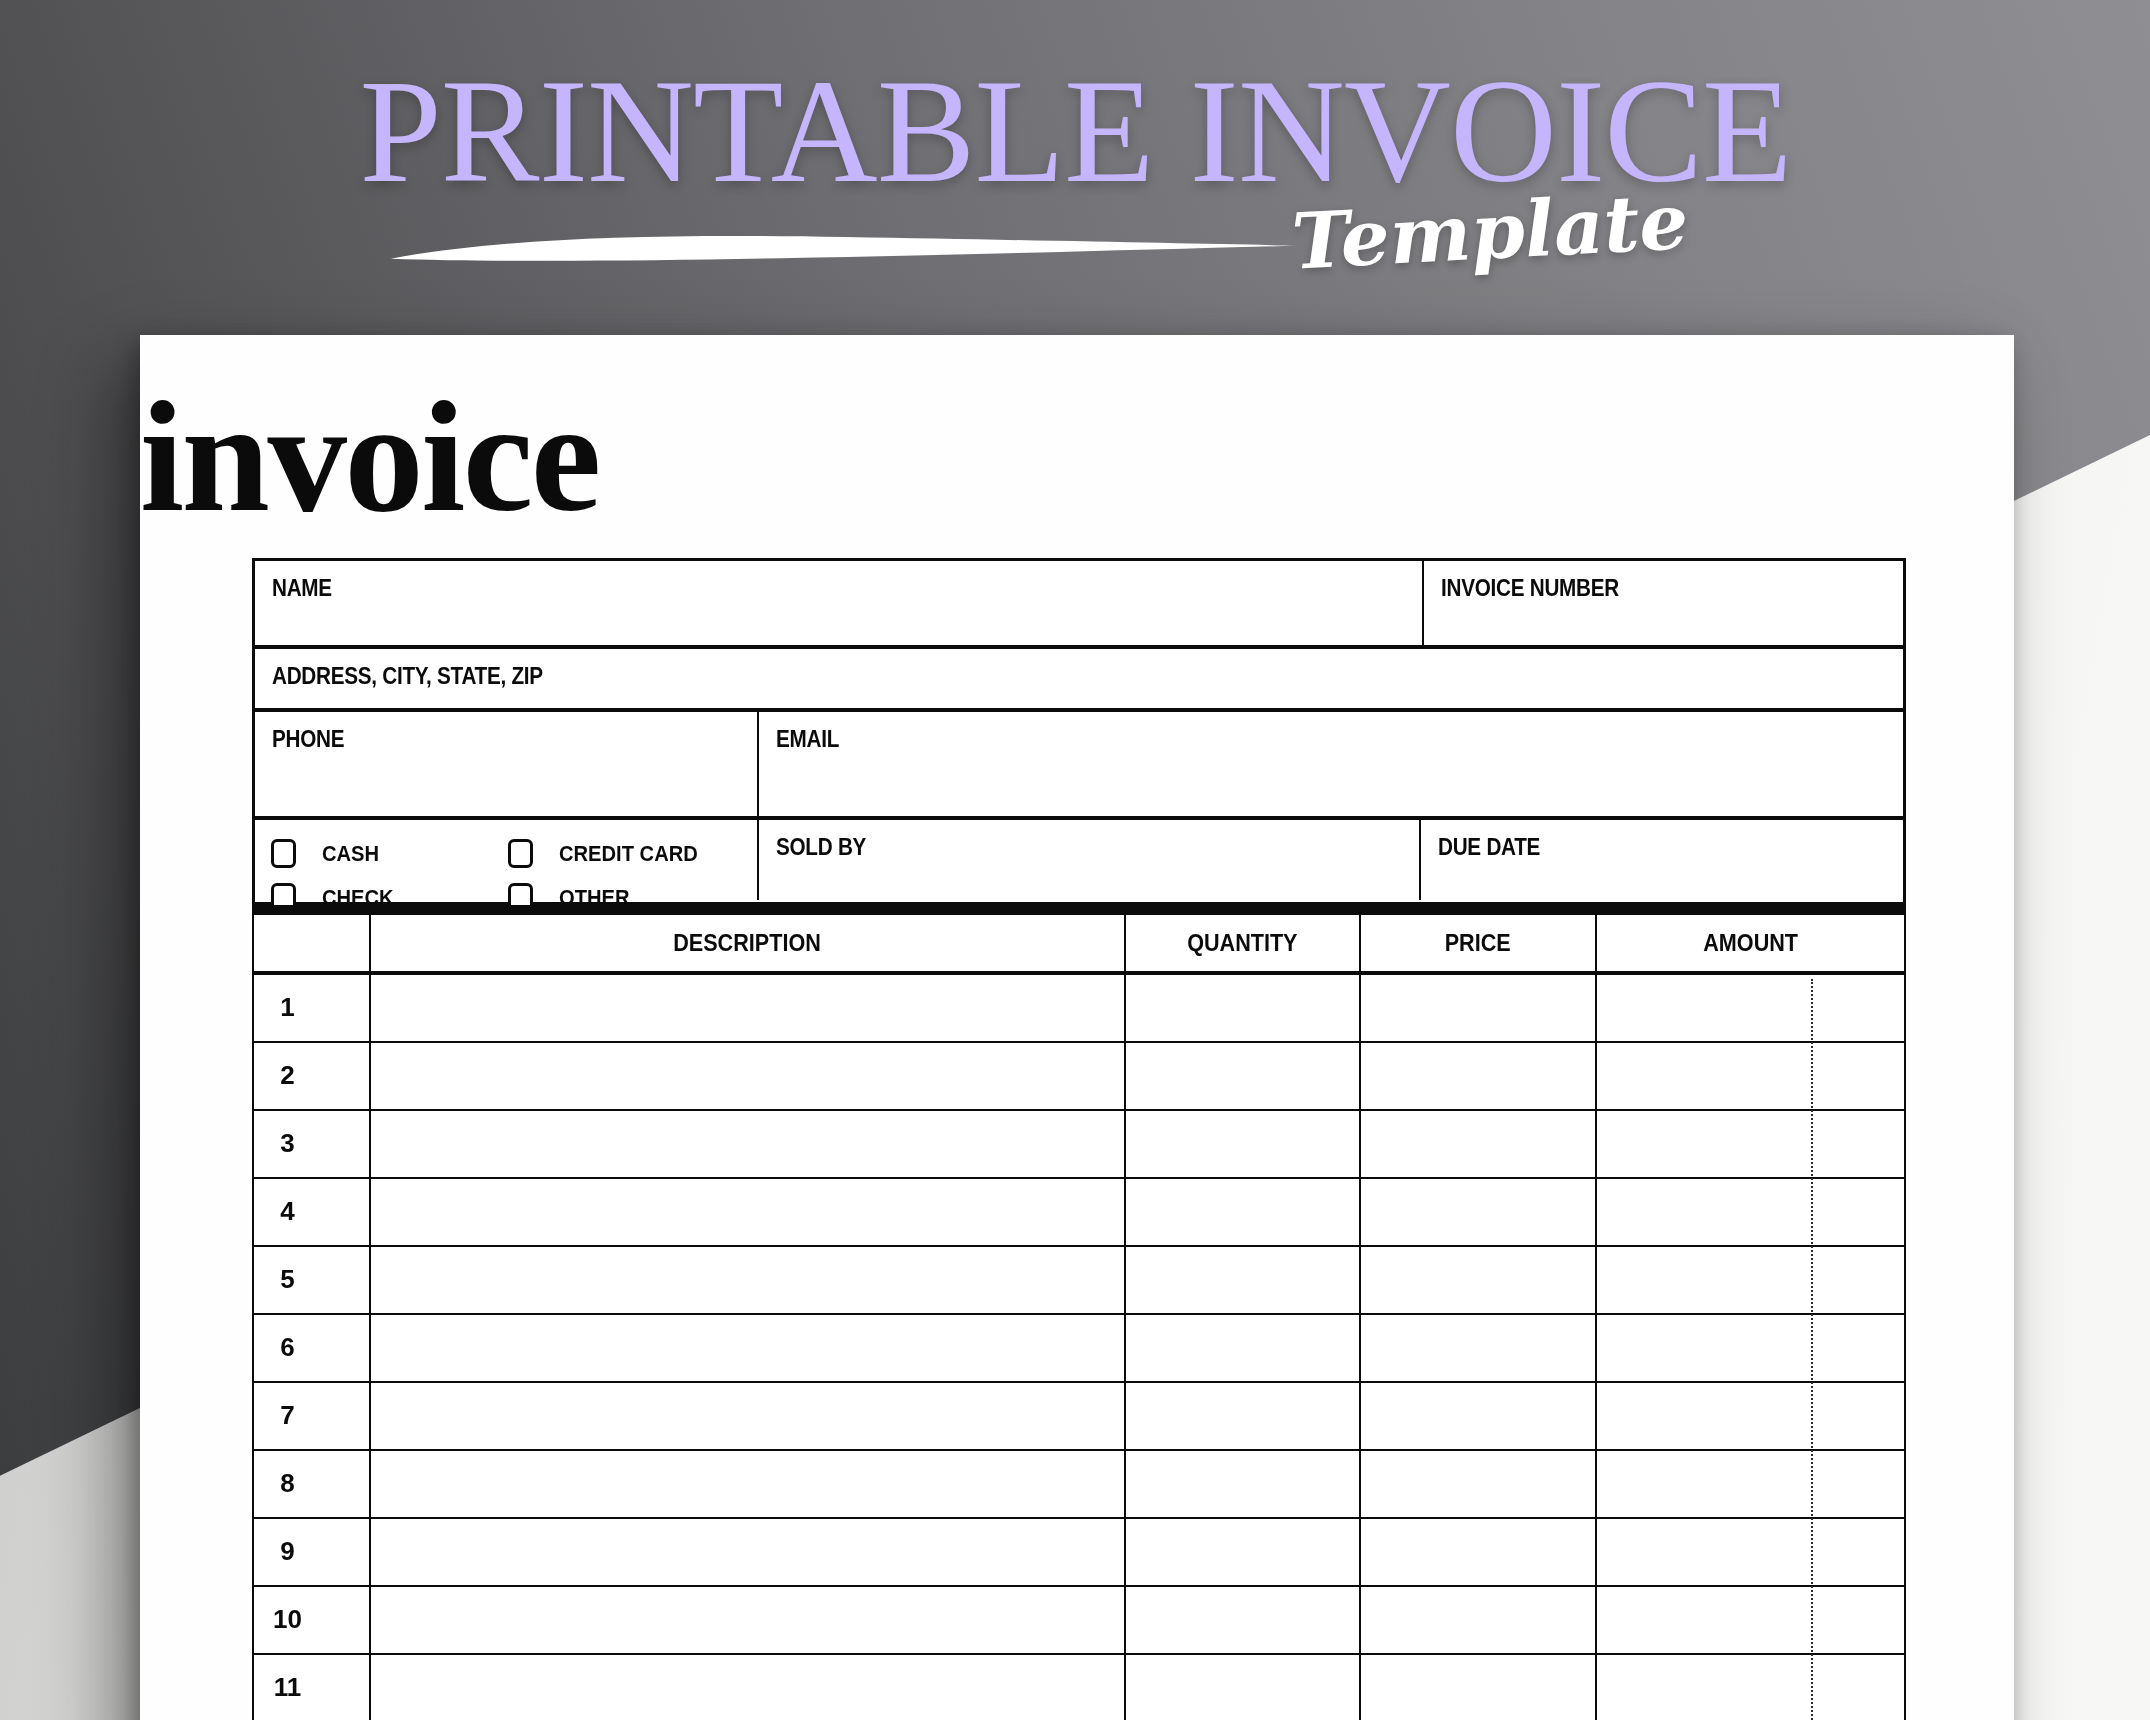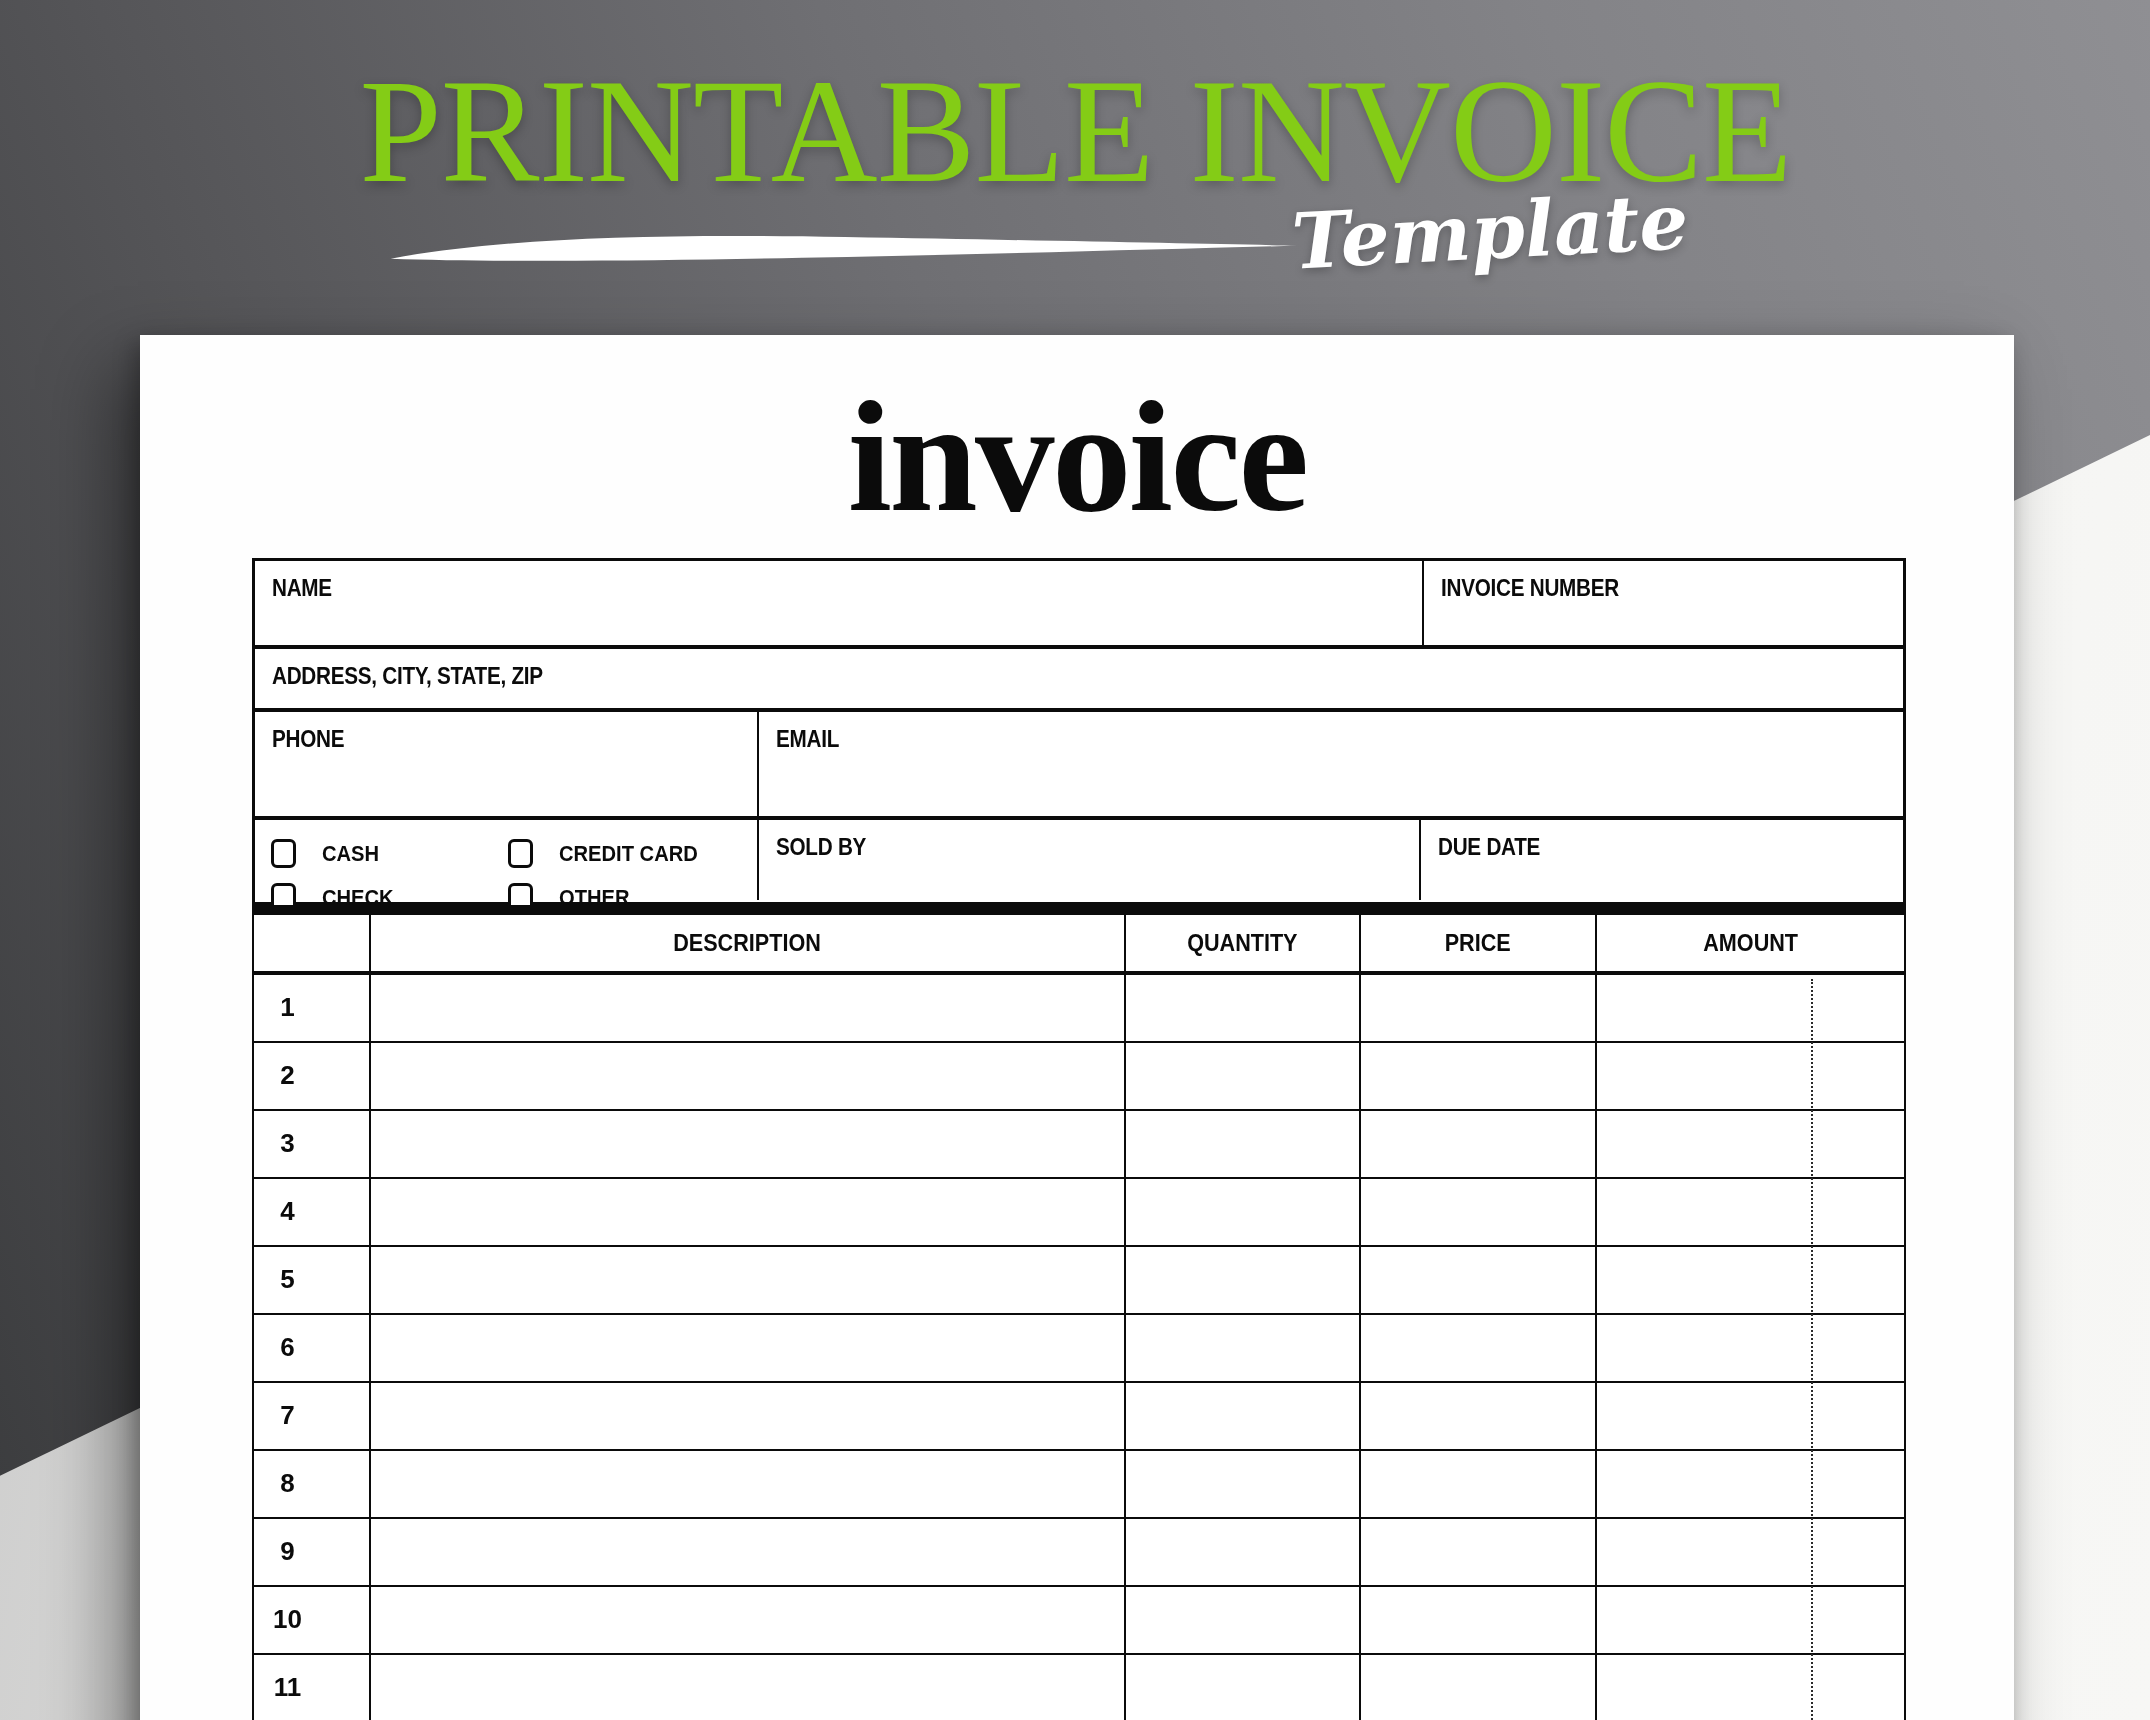--- a/index.html
+++ b/index.html
@@ -7,31 +7,31 @@
          font-family:"Liberation Sans",sans-serif;}
   
   .bg-gray{position:absolute;inset:0;
     background:linear-gradient(250deg,#8f8f93 0%,#838387 22%,#6f6f73 48%,#555558 74%,#393a3c 100%);}
   .bg-light{position:absolute;inset:0;
     background:linear-gradient(100deg,#c8c8c8 0%,#e2e2e0 35%,#f4f4f2 68%,#f7f7f5 100%);
     clip-path:polygon(0 85.75%,100% 25.25%,100% 100%,0 100%);}
   
   .banner-title{position:absolute;left:0;top:57px;width:2151px;text-align:center;
     font-family:"Liberation Serif",serif;font-size:148px;font-weight:400;
-    letter-spacing:-0.9px;color:#84cc16;line-height:1;white-space:nowrap;
+    letter-spacing:-0.9px;color:#c4b5fd;line-height:1;white-space:nowrap;
     text-shadow:0 4.3px 10.3px rgba(0,0,0,0.25);}
   .banner-swoosh{position:absolute;left:389px;top:231px;width:910px;height:38px;}
   .banner-subtitle{position:absolute;left:1292px;top:196px;width:293px;
     font-family:"DejaVu Serif","Liberation Serif",serif;font-style:italic;font-weight:700;
     font-size:77px;color:#ffffff;line-height:1;transform:rotate(-3deg);
     text-shadow:0 3.4px 8.6px rgba(0,0,0,0.25);}
   
   .sheet{position:absolute;left:140px;top:335px;width:1874px;height:1463px;
     background:#fefefe;box-shadow:-26px 30px 69px rgba(0,0,0,0.42),-5.2px 6.9px 20.6px rgba(0,0,0,0.28);}
-  .inv-heading{position:absolute;left:0;top:42px;width:100%;text-align:center;
+  .inv-heading{position:absolute;left:0;top:42px;width:100%;
     font-family:"Liberation Serif",serif;font-weight:700;font-size:159px;line-height:1;
     letter-spacing:-2.6px;color:#0b0b0b;}
   
   .form{position:absolute;left:112px;top:223px;width:1654px;height:347px;
     border:3.4px solid #0b0b0b;box-sizing:border-box;background:#fff;}
   .frow{display:flex;box-sizing:border-box;}
   .frow + .frow{border-top:4.3px solid #0b0b0b;}
   .r1{height:84px;} .r2{height:63px;} .r3{height:108px;} .r4{height:84px;}
   .fcell{box-sizing:border-box;position:relative;}
   .fcell + .fcell{border-left:2.6px solid #0b0b0b;}

